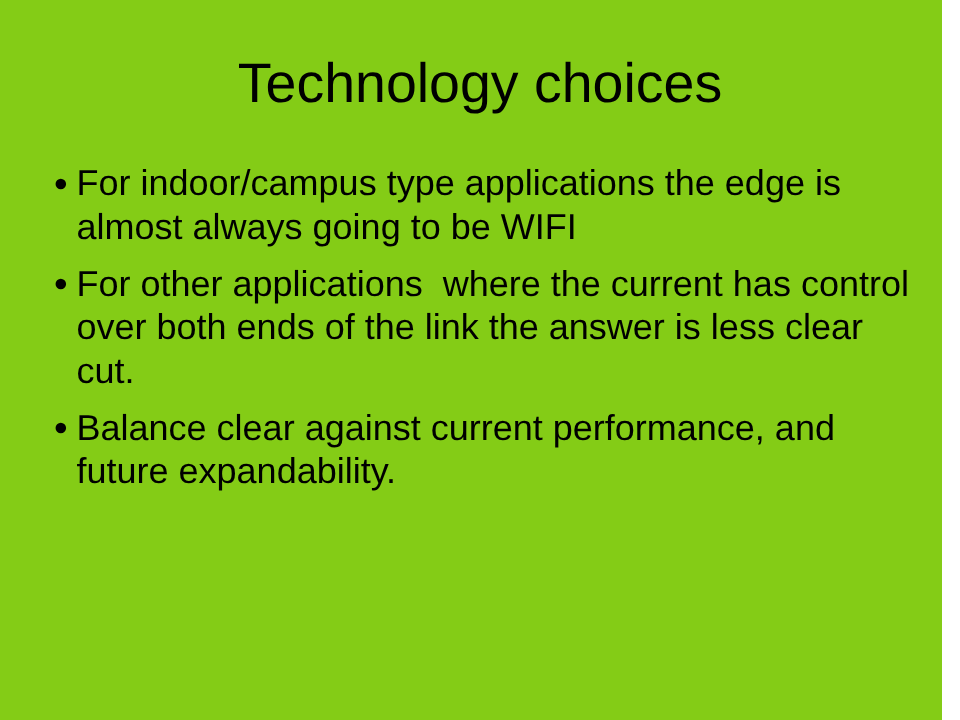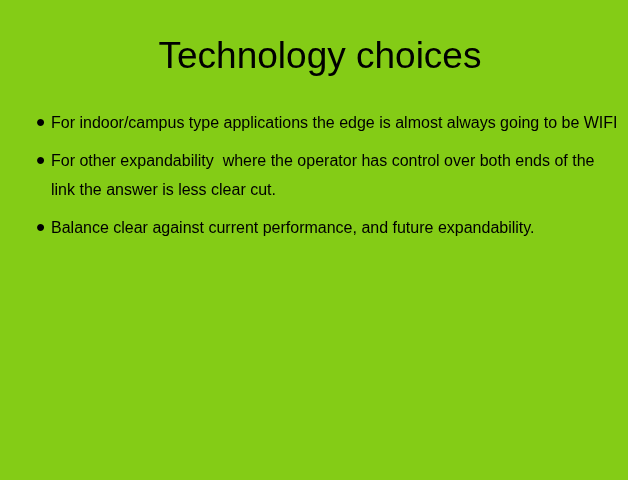--- a/index.html
+++ b/index.html
@@ -62,21 +62,21 @@
     line-height: 29px;
     text-align: left;
     padding-left: 6px;
     box-sizing: border-box;
     color: #000000;
     user-select: none;
   }
 
   .bullet-text {
     flex: 1 1 auto;
-    font-size: 16px;
+    font-size: 24px;
     line-height: 29px;
     color: #000000;
     white-space: pre-wrap;
     word-spacing: 0px;
   }
 </style>
 </head>
 <body>
 
 <div class="slide">
@@ -85,21 +85,21 @@
 
   <div class="body-block">
 
     <div class="bullet-item">
       <span class="bullet-marker">•</span>
       <span class="bullet-text">For indoor/campus type applications the edge is almost always going to be WIFI</span>
     </div>
 
     <div class="bullet-item">
       <span class="bullet-marker">•</span>
-      <span class="bullet-text">For other expandability  where the operator has control over both ends of the link the answer is less clear cut.</span>
+      <span class="bullet-text">For other applications  where the current has control over both ends of the link the answer is less clear cut.</span>
     </div>
 
     <div class="bullet-item">
       <span class="bullet-marker">•</span>
       <span class="bullet-text">Balance clear against current performance, and future expandability.</span>
     </div>
 
   </div>
 
 </div>

